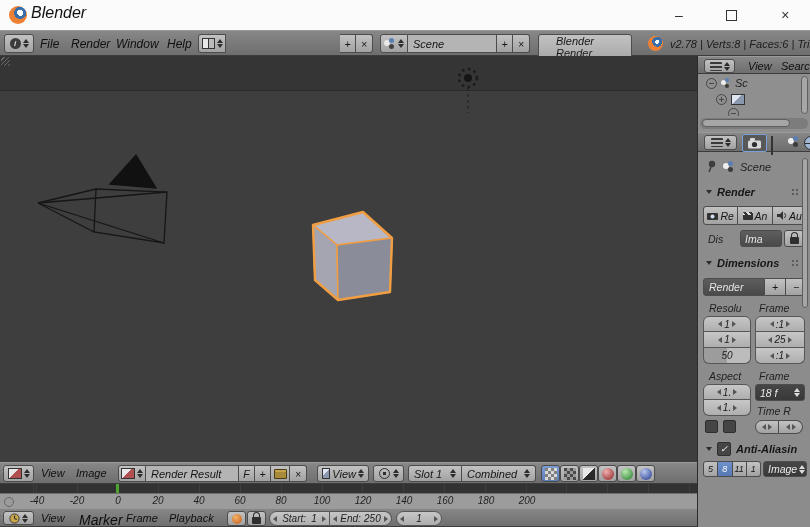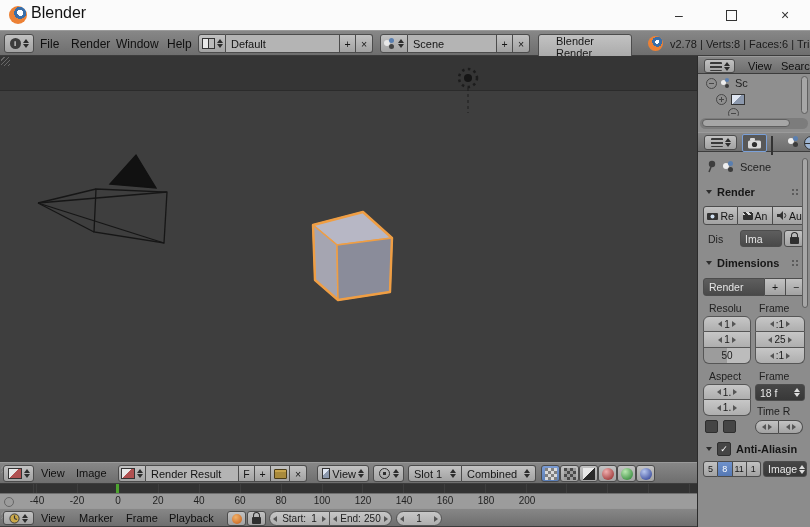--- a/index.html
+++ b/index.html
@@ -1,17 +1,17 @@
 <!DOCTYPE html>
 <html><head>
 <meta charset="utf-8">
 <style>
   html,body{margin:0;padding:0;background:#222;}
   #app{position:relative;width:810px;height:527px;overflow:hidden;
-       font-family:"Liberation Sans",sans-serif;background:#3e3e3e;
+       font-family:"Liberation Sans",sans-serif;background:#3e3e3e;font-style:italic;
        -webkit-font-smoothing:antialiased;}
   .abs{position:absolute;box-sizing:border-box;}
   
   .hdr{background:linear-gradient(180deg,#878787,#6e6e6e);border-top:1px solid #9a9a9a;border-bottom:1px solid #3c3c3c;}
   .menu{font-size:12px;color:#0f0f0f;display:inline-block;cursor:default;}
   .btn{display:flex;align-items:center;justify-content:center;gap:2px;
        background:linear-gradient(180deg,#c2c2c2,#a2a2a2);
        border:1px solid #4c4c4c;border-radius:3px;color:#161616;font-size:10.5px;}
   .btn.dk{background:linear-gradient(180deg,#5e5e5e,#494949);color:#e6e6e6;gap:32px;}
   .btn.vdk{background:linear-gradient(180deg,#464646,#383838);color:#e9e9e9;}
@@ -91,23 +91,20 @@
     <span class="menu abs" style="left:116px;top:6px;">Window</span>
     <span class="menu abs" style="left:167px;top:6px;">Help</span>
 
     <div class="btn abs" style="left:198px;top:3px;width:28px;height:19px;border-radius:3px 0 0 3px;">
       <span style="width:11px;height:9px;border:1px solid #333;background:linear-gradient(90deg,#e8e8e8 45%,#333 45% 55%,#bbb 55%);"></span>
       <span class="ud">
           <i class="tu"></i>
           <i class="td"></i>
         </span>
     </div>
-    <div class="fieldtxt abs" style="left:226px;top:3px;width:114px;height:19px;border-left:none;">
-      <span>Default</span>
-      </div>
     <div class="btn abs" style="left:340px;top:3px;width:16px;height:19px;border-radius:0;border-left:none;">
       <span>+</span>
       </div>
     <div class="btn abs" style="left:356px;top:3px;width:17px;height:19px;border-radius:0 3px 3px 0;border-left:none;">
       <span>×</span>
       </div>
 
     <div class="btn abs" style="left:380px;top:3px;width:28px;height:19px;border-radius:3px 0 0 3px;">
       <span class="balls-ic">
         <i style="left:0;top:2px;width:6px;height:6px;background:#e8e8e8;"></i>
@@ -518,21 +515,21 @@
         <circle cx="5.5" cy="5.5" r="4.6" fill="#caa84a" stroke="#3a3a3a"></circle>
         <line x1="5.5" y1="5.5" x2="5.5" y2="2.5" stroke="#333" stroke-width="1.2"></line>
         <line x1="5.5" y1="5.5" x2="7.8" y2="6.5" stroke="#333" stroke-width="1.2"></line>
         </svg>
       <span class="ud">
           <i class="tu"></i>
           <i class="td"></i>
         </span>
       </div>
     <span class="menu abs" style="left:41px;top:3px;font-size:11px;">View</span>
-    <span class="menu abs" style="left:79px;top:3px;font-size:11px;">Marker</span>
+    <span class="menu abs" style="left:79px;top:3px;font-size:14px;">Marker</span>
     <span class="menu abs" style="left:126px;top:3px;font-size:11px;">Frame</span>
     <span class="menu abs" style="left:169px;top:3px;font-size:11px;">Playback</span>
     <div class="btn abs" style="left:227px;top:2px;width:19px;height:15px;">
       <span class="ball" style="width:10px;height:10px;background:radial-gradient(circle at 38% 32%,#f2b26a,#c25a16);"></span>
       </div>
     <div class="btn abs" style="left:247px;top:2px;width:19px;height:15px;">
       <span class="lock-ic"></span>
       </div>
     <div class="numf abs" style="left:269px;top:2px;width:61px;height:15px;justify-content:space-between;padding:0 3px;border-radius:8px 0 0 8px;">
       <i class="tl"></i>

